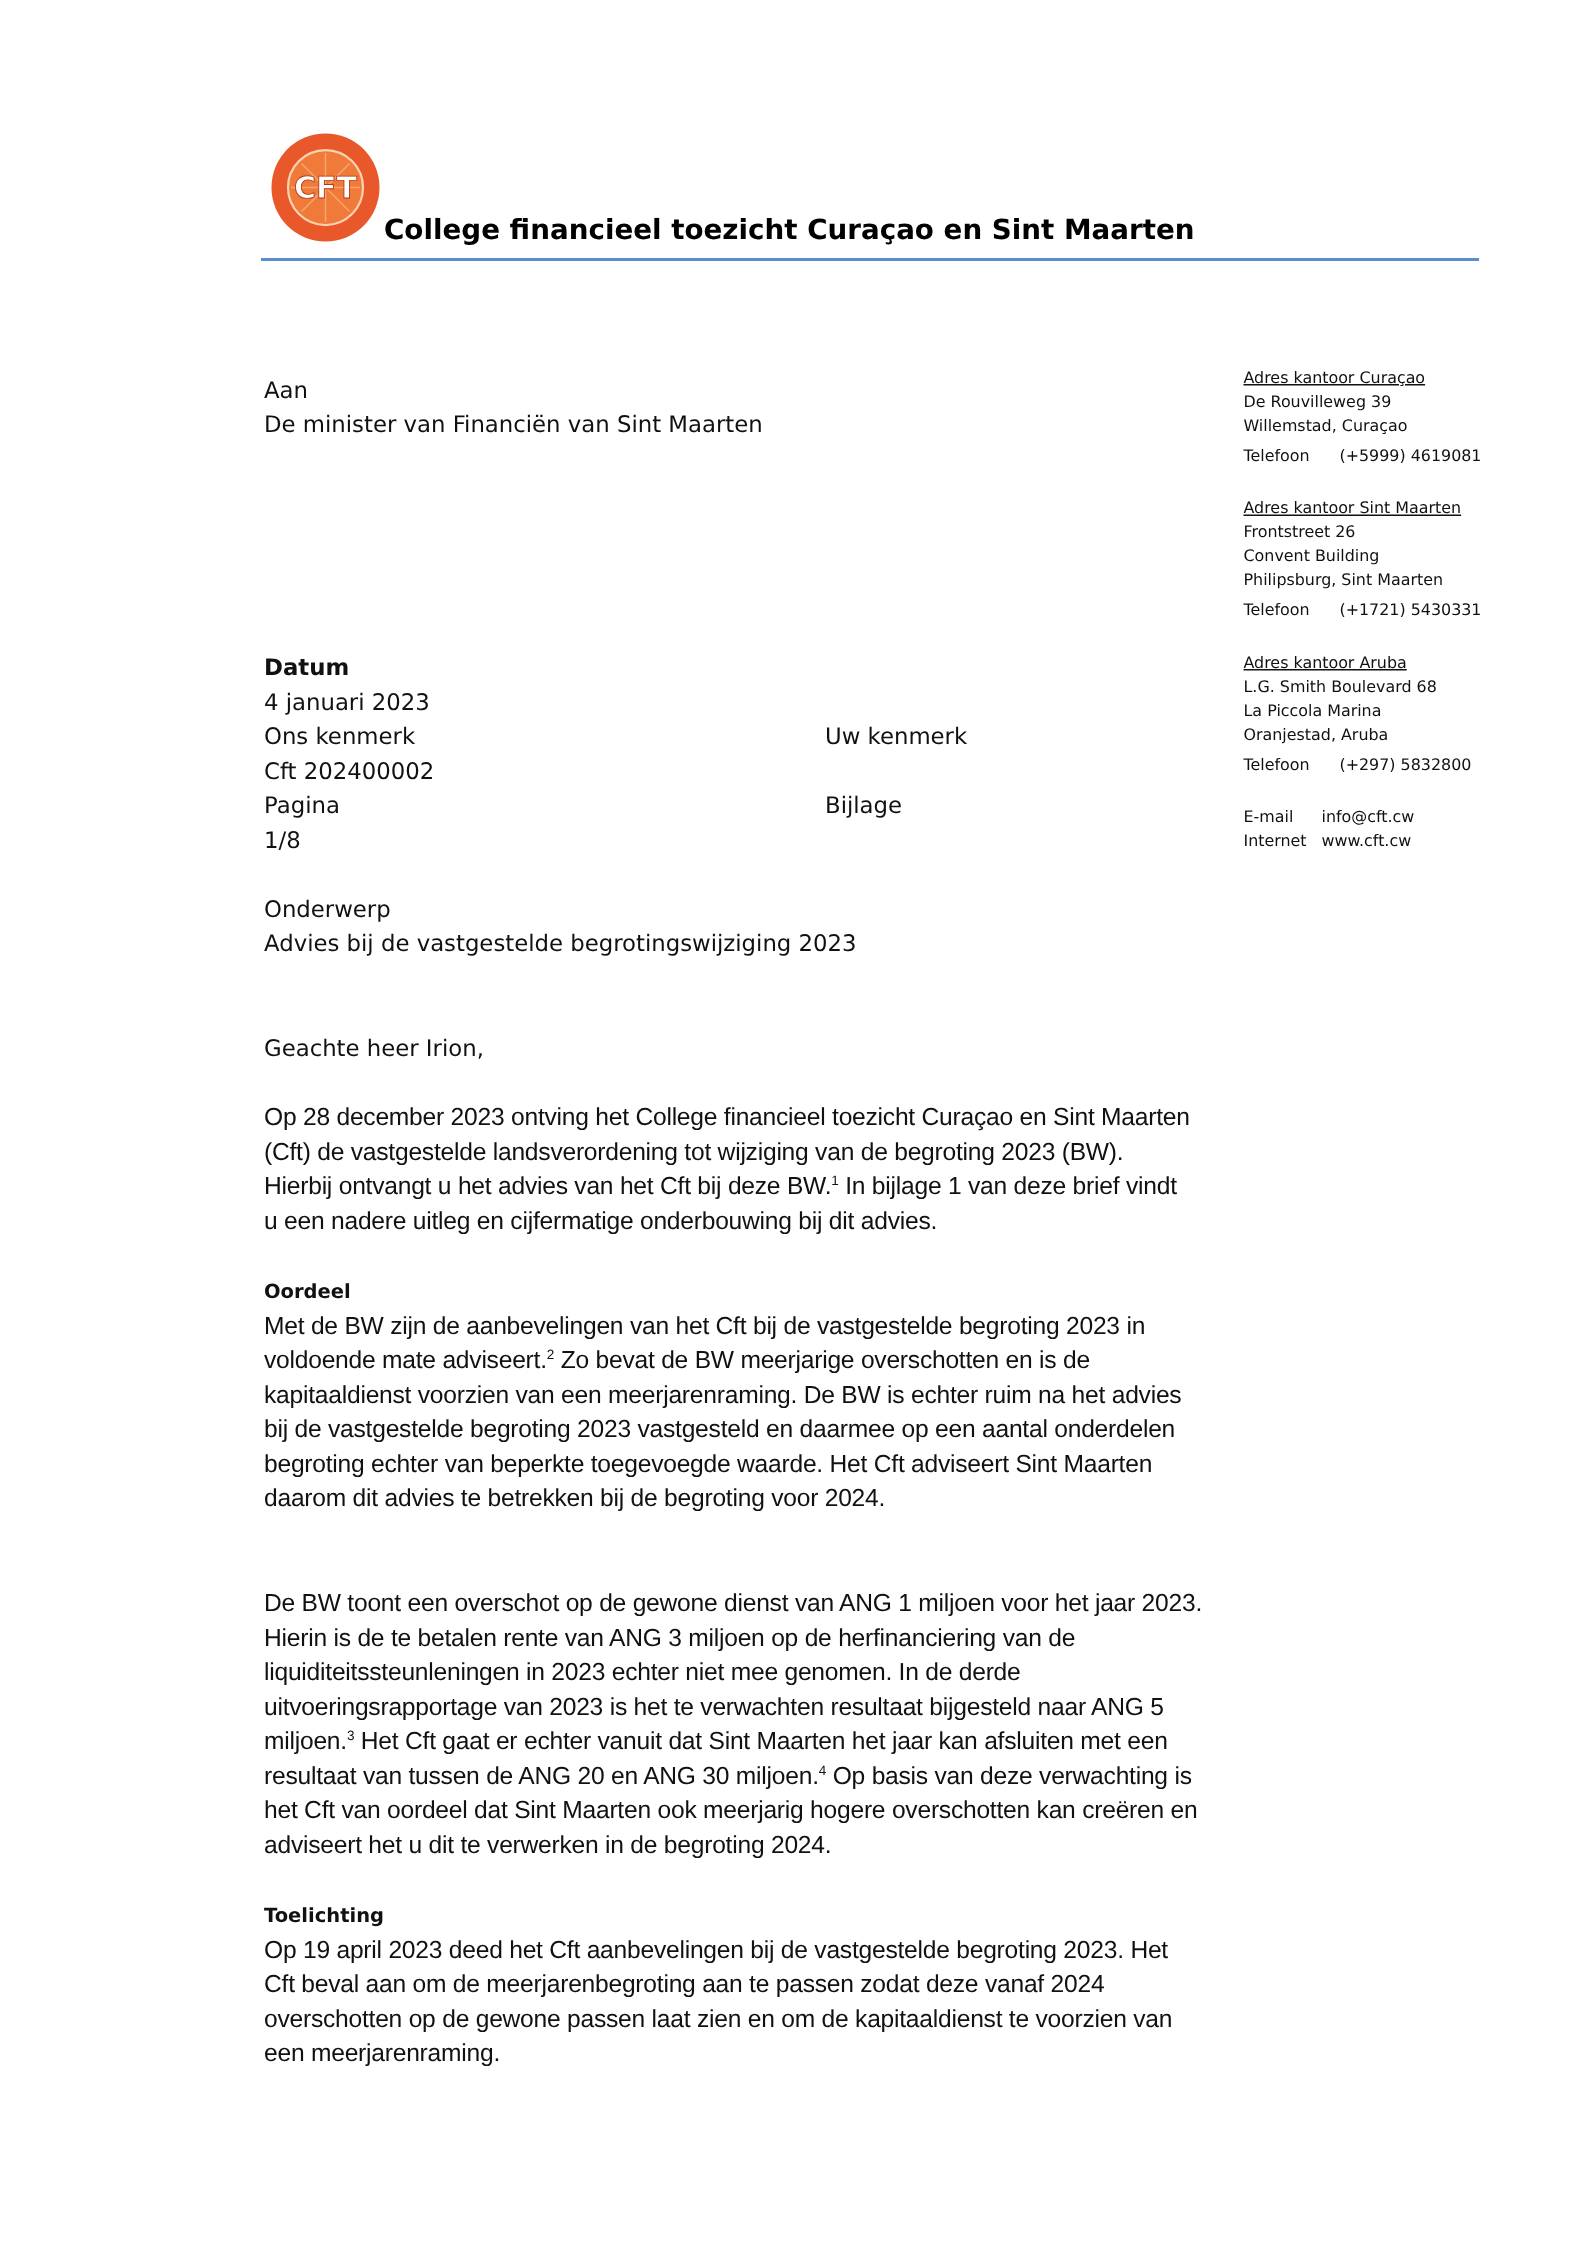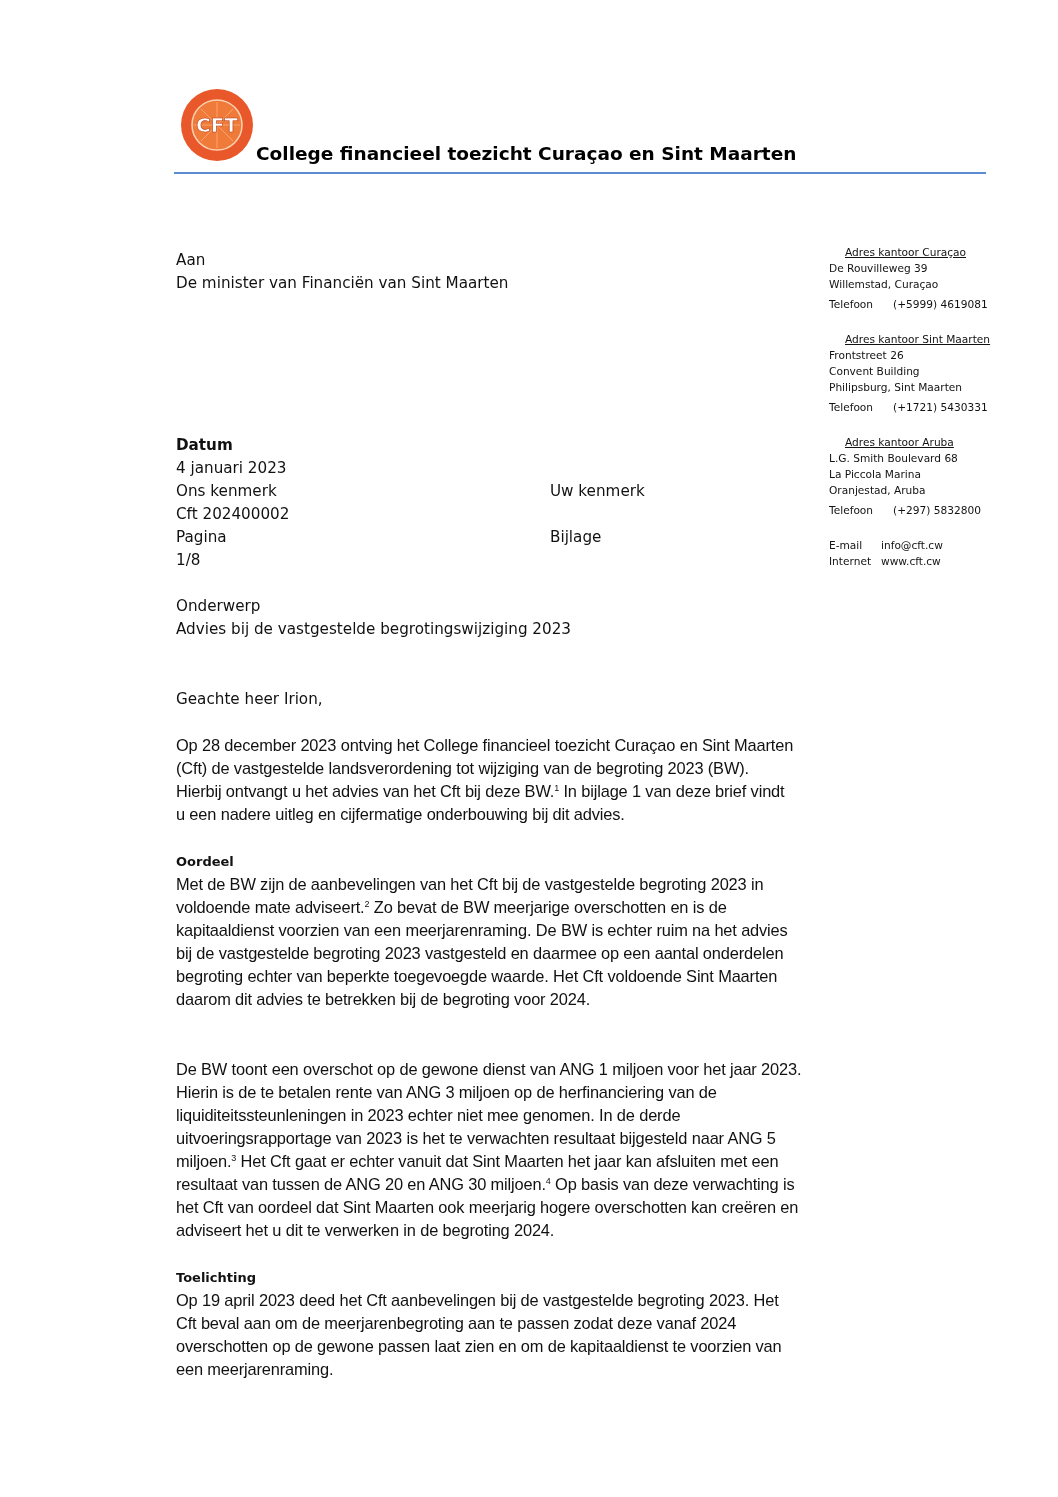--- a/index.html
+++ b/index.html
@@ -10,21 +10,21 @@
   .org-title { left: 256px; top: 143px; font-size: 18.5px; font-weight: bold; color: #000; white-space: nowrap; }
   .header-rule { left: 174px; top: 172px; width: 812px; height: 2px; background: #5b8bd0; }
 
   .body-text { font-size: 15.2px; line-height: 23px; white-space: nowrap; }
   .para { font-family: "Liberation Sans", sans-serif; font-size: 16.4px; line-height: 23px; width: 720px; white-space: nowrap; letter-spacing: -0.15px; }
   .para .line { display: block; }
   .heading { font-weight: bold; font-family: "DejaVu Sans", sans-serif; font-size: 13px; }
   sup { font-size: 9px; vertical-align: 6px; line-height: 0; }
 
   .side { left: 829px; font-size: 10.6px; line-height: 16px; color: #111; white-space: nowrap; }
-  .side .u { text-decoration: underline; margin-left: 16px; }
+  .side .u { text-decoration: underline; }
   .side .row { display: block; }
   .side .tel { margin-top: 4px; }
   .side .tab { display: inline-block; width: 64px; }
   .side .tab2 { display: inline-block; width: 52px; }
 </style>
 </head>
 <body>
 
 <div class="abs logo">
   <svg width="78" height="74" viewBox="0 0 78 74">
@@ -93,21 +93,21 @@
   <span class="line"><span>Hierbij ontvangt u het advies van het Cft bij deze BW.</span><sup>1</sup><span> In bijlage 1 van deze brief vindt</span></span>
   <span class="line">u een nadere uitleg en cijfermatige onderbouwing bij dit advies.</span>
 </div>
 
 <div class="abs heading" style="left:176px; top:850px; line-height:23px;">Oordeel</div>
 <div class="abs para" style="left:176px; top:873px;">
   <span class="line">Met de BW zijn de aanbevelingen van het Cft bij de vastgestelde begroting 2023 in</span>
   <span class="line"><span>voldoende mate adviseert.</span><sup>2</sup><span> Zo bevat de BW meerjarige overschotten en is de</span></span>
   <span class="line">kapitaaldienst voorzien van een meerjarenraming. De BW is echter ruim na het advies</span>
   <span class="line">bij de vastgestelde begroting 2023 vastgesteld en daarmee op een aantal onderdelen</span>
-  <span class="line">begroting echter van beperkte toegevoegde waarde. Het Cft voldoende Sint Maarten</span>
+  <span class="line">begroting echter van beperkte toegevoegde waarde. Het Cft adviseert Sint Maarten</span>
   <span class="line">daarom dit advies te betrekken bij de begroting voor 2024.</span>
 </div>
 
 <div class="abs para" style="left:176px; top:1058px;">
   <span class="line">De BW toont een overschot op de gewone dienst van ANG 1 miljoen voor het jaar 2023.</span>
   <span class="line">Hierin is de te betalen rente van ANG 3 miljoen op de herfinanciering van de</span>
   <span class="line">liquiditeitssteunleningen in 2023 echter niet mee genomen. In de derde</span>
   <span class="line">uitvoeringsrapportage van 2023 is het te verwachten resultaat bijgesteld naar ANG 5</span>
   <span class="line"><span>miljoen.</span><sup>3</sup><span> Het Cft gaat er echter vanuit dat Sint Maarten het jaar kan afsluiten met een</span></span>
   <span class="line"><span>resultaat van tussen de ANG 20 en ANG 30 miljoen.</span><sup>4</sup><span> Op basis van deze verwachting is</span></span>

